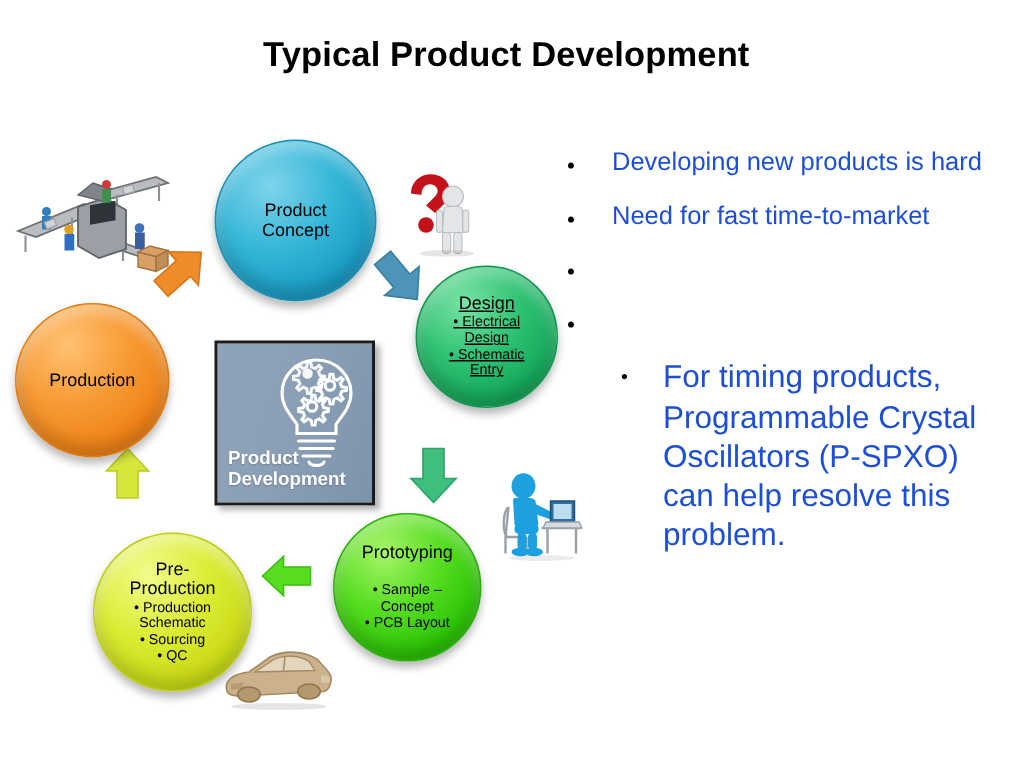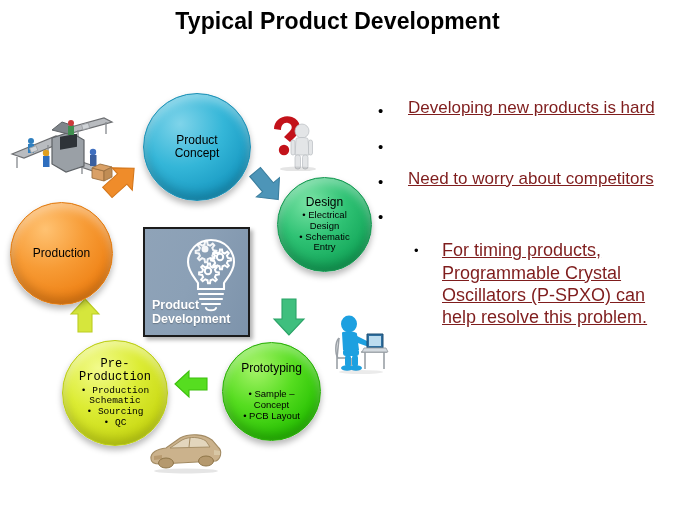--- a/index.html
+++ b/index.html
@@ -12,21 +12,21 @@
     height: 506px;
     position: relative;
     overflow: hidden;
     font-family: "Liberation Sans", sans-serif;
     color: #000000;
   }
 
   
   #slide-title {
     position: absolute;
-    top: 8px;
+    top: 23px;
     left: 0;
     width: 675px;
     text-align: center;
     font-size: 23px;
     font-weight: bold;
     letter-spacing: 0.1px;
     color: #000000;
   }
 
   
@@ -73,42 +73,42 @@
   }
   
   #circle-design {
     left: 277px; top: 97px; width: 95px; height: 95px;
     background:
       radial-gradient(circle at 34% 26%, #7ae3a5 0%, #2fc274 40%, #16a95c 72%, #0d8e4a 100%);
     box-shadow: 0 4px 6px rgba(0,0,0,.28),
                 inset 0 -7px 10px rgba(0,0,0,.18),
                 inset 0 6px 9px rgba(255,255,255,.35);
     border: 1px solid #12964f;
+    text-decoration: underline;
   }
   
   #circle-prototyping {
     left: 222px; top: 262px; width: 99px; height: 99px;
     background:
       radial-gradient(circle at 34% 26%, #a7f46a 0%, #56dd20 40%, #2cc406 72%, #1da503 100%);
     box-shadow: 0 4px 6px rgba(0,0,0,.28),
                 inset 0 -7px 10px rgba(0,0,0,.17),
                 inset 0 6px 9px rgba(255,255,255,.35);
     border: 1px solid #28ae06;
     gap: 13px;
   }
   
   #circle-pre-production {
-    left: 62px; top: 260px; width: 106px; height: 106px;
+    left: 62px; top: 275px; width: 106px; height: 106px;
     background:
       radial-gradient(circle at 34% 26%, #f2fb8c 0%, #dcec34 40%, #cada16 72%, #aec10c 100%);
     box-shadow: 0 4px 6px rgba(0,0,0,.28),
                 inset 0 -7px 10px rgba(0,0,0,.15),
                 inset 0 6px 9px rgba(255,255,255,.45);
     border: 1px solid #bacc12;
-    font-family: Liberation Mono, monospace;
   }
   
   #circle-production {
     left: 10px; top: 122px; width: 103px; height: 103px;
     background:
       radial-gradient(circle at 34% 26%, #ffc272 0%, #f79b35 40%, #ef8317 72%, #d96f0b 100%);
     box-shadow: 0 4px 6px rgba(0,0,0,.28),
                 inset 0 -7px 10px rgba(0,0,0,.17),
                 inset 0 6px 9px rgba(255,255,255,.38);
     border: 1px solid #e1790d;
@@ -174,24 +174,23 @@
     padding-top: 5px;
     width: 30px;
     text-align: left;
   }
   .level-2 .bullet-dot { width: 28px; font-size: 13px; }
 
   .bullet-text {
     flex: 1 1 auto;
     font-size: 17px;
     line-height: 1.22;
-    color: #7f1d1d;
-    text-decoration: underline;
-  }
-  .level-2 .bullet-text { font-size: 18px; line-height: 1.24; }
+    color: #1d4ed8;
+  }
+  .level-2 .bullet-text { font-size: 21px; line-height: 1.24; }
 </style>
 </head>
 <body>
 
 <div id="slide-title">Typical Product Development</div>
 
 <div id="cycle-diagram">
 
   <div class="deco" id="assembly-line-image">
     <svg width="112" height="78" viewBox="0 0 112 78">
@@ -412,25 +411,25 @@
 
 <div id="bullet-list">
 
   <div class="bullet-row level-1">
     <span class="bullet-dot">•</span>
     <span class="bullet-text">Developing new products is hard</span>
   </div>
 
   <div class="bullet-row level-1">
     <span class="bullet-dot">•</span>
+    <span class="bullet-text">Need for fast time-to-market</span>
   </div>
 
   <div class="bullet-row level-1">
     <span class="bullet-dot">•</span>
-    <span class="bullet-text">Need to worry about competitors</span>
   </div>
 
   <div class="bullet-row level-1">
     <span class="bullet-dot">•</span>
   </div>
 
   <div class="bullet-row level-2">
     <span class="bullet-dot">•</span>
     <span class="bullet-text">For timing products, Programmable Crystal Oscillators (P-SPXO) can help resolve this problem.</span>
   </div>

